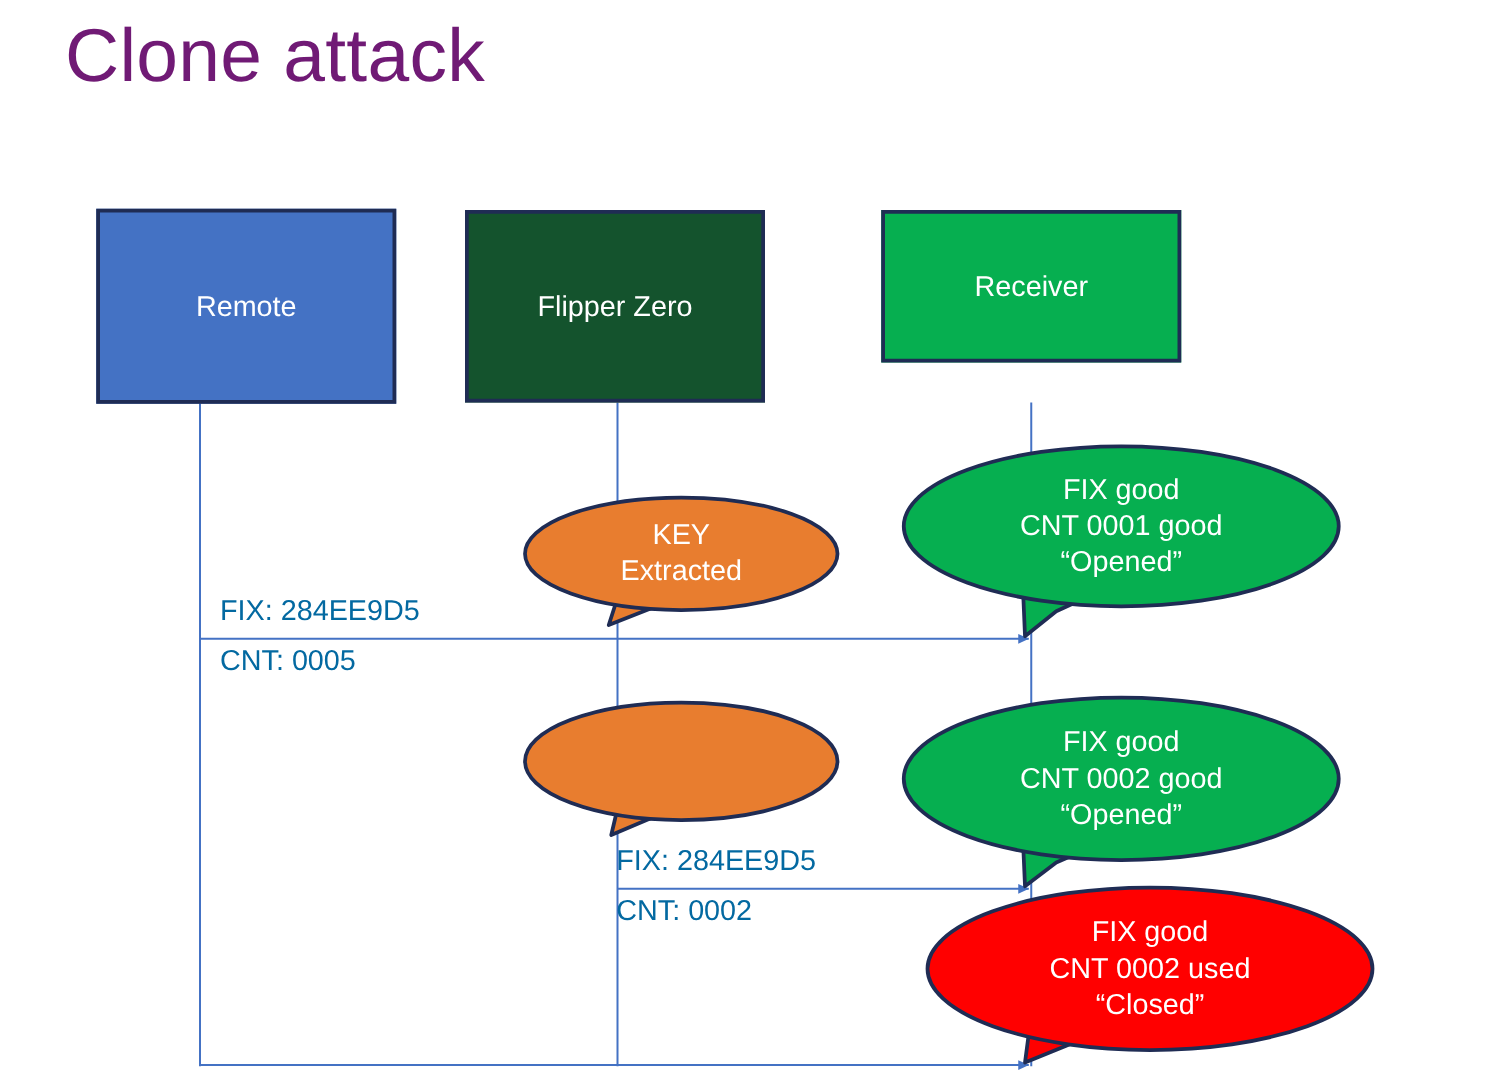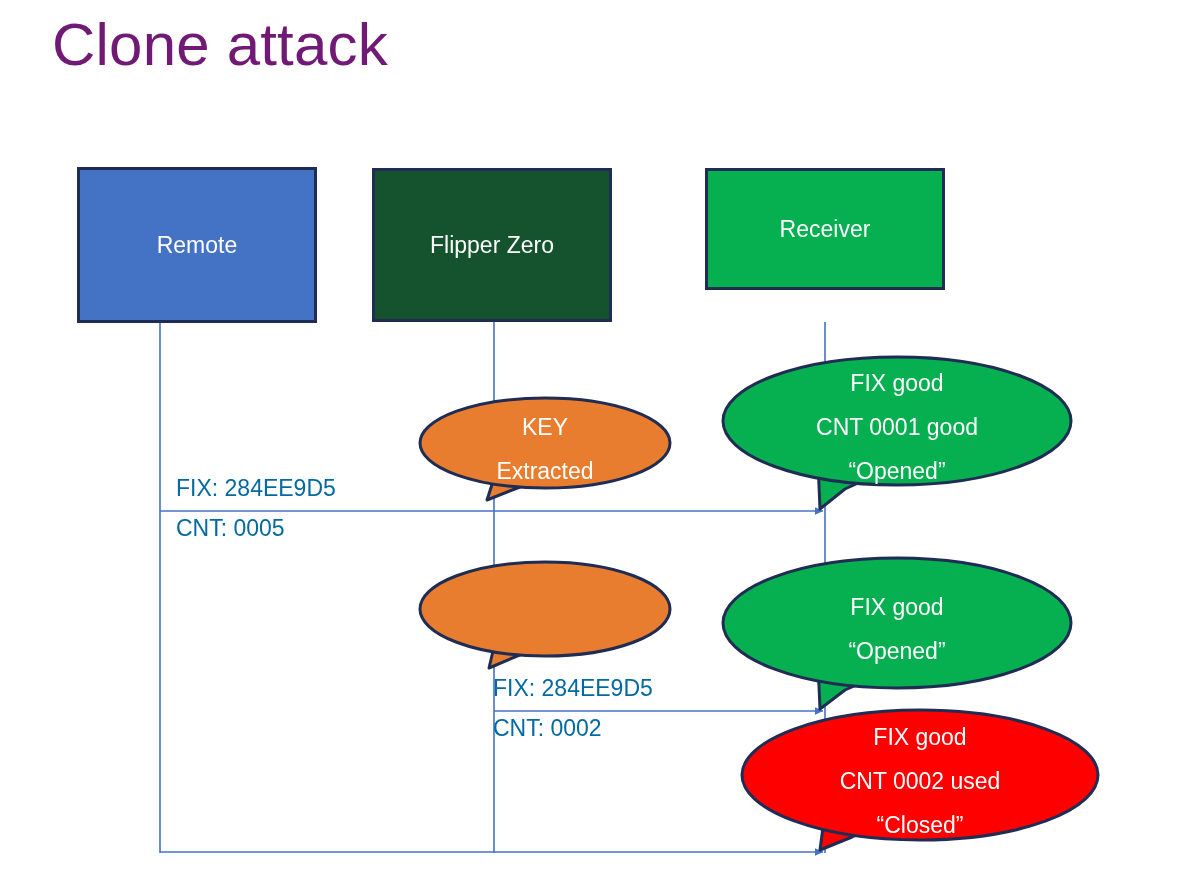--- a/index.html
+++ b/index.html
@@ -61,21 +61,21 @@
   .bubble-text {
     position: relative;
     z-index: 2;
     color: #ffffff;
     font-size: 23px;
     line-height: 29px;
     text-align: center;
     width: 100%;
     padding-bottom: 2px;
   }
-  .bubble-text span { display: block; margin-top: 15px; }
+  .bubble-text span { display: block; }
   .msg-label {
     position: absolute;
     color: #0369a1;
     font-size: 23px;
     line-height: 30px;
     white-space: nowrap;
   }
 </style>
 </head>
 <body>
@@ -153,20 +153,21 @@
       <span>FIX good</span>
       <span>CNT 0001 good</span>
       <span>“Opened”</span>
     </div>
   </div>
 
 
   <div class="bubble" style="left:723px; top:558px; width:348px; height:130px;">
     <div class="bubble-text">
       <span>FIX good</span>
+      <span>CNT 0002 good</span>
       <span>“Opened”</span>
     </div>
   </div>
 
   <div class="bubble" style="left:742px; top:710px; width:356px; height:130px;">
     <div class="bubble-text">
       <span>FIX good</span>
       <span>CNT 0002 used</span>
       <span>“Closed”</span>
     </div>

